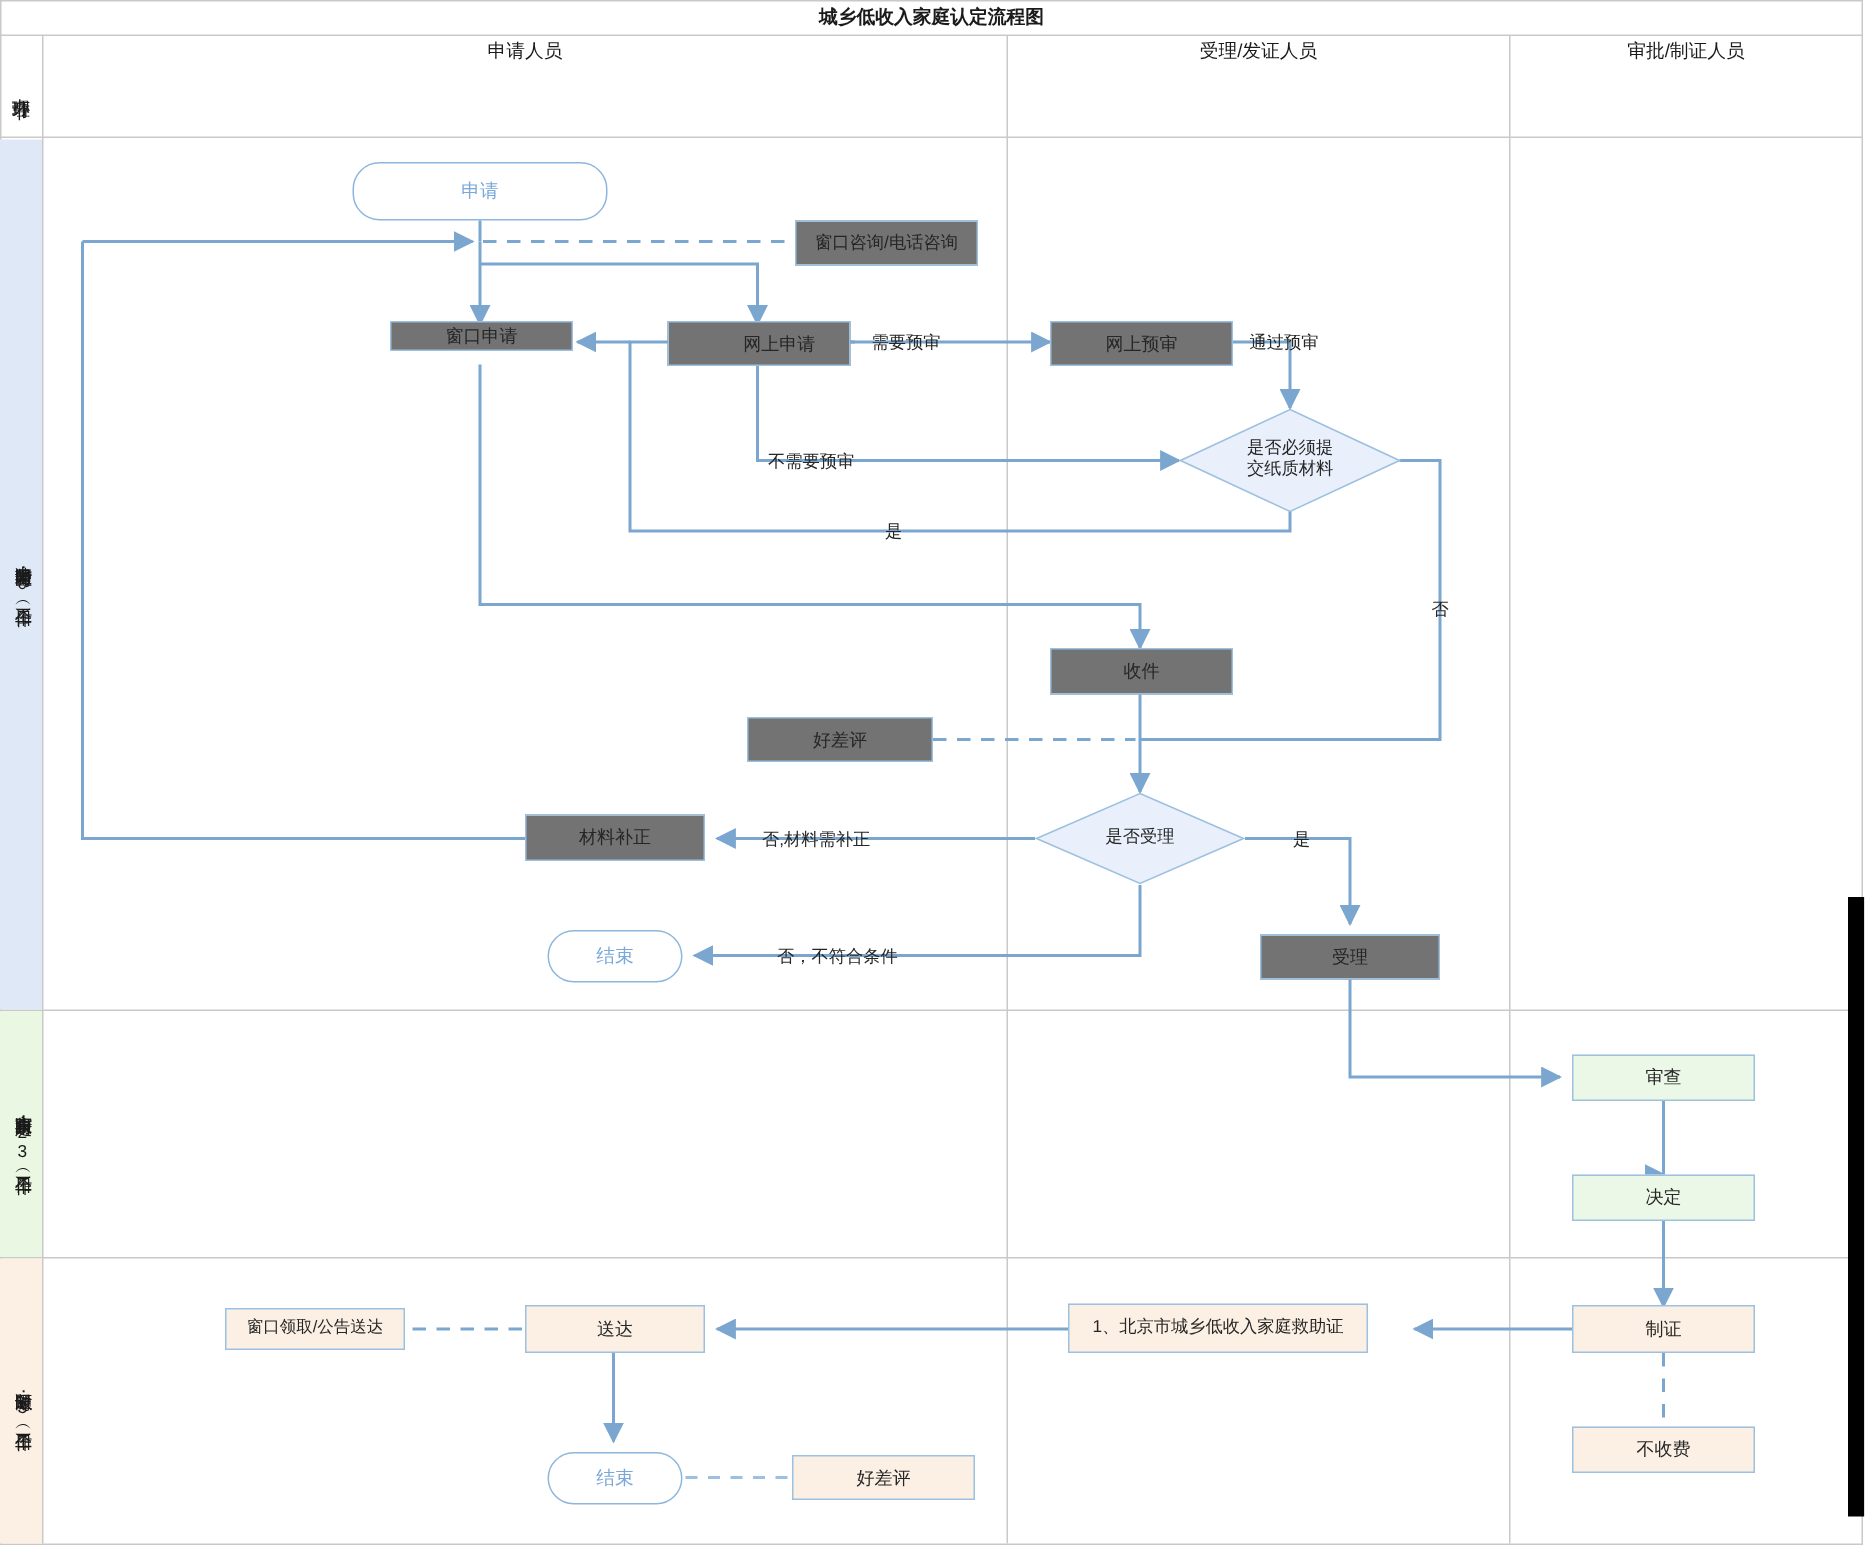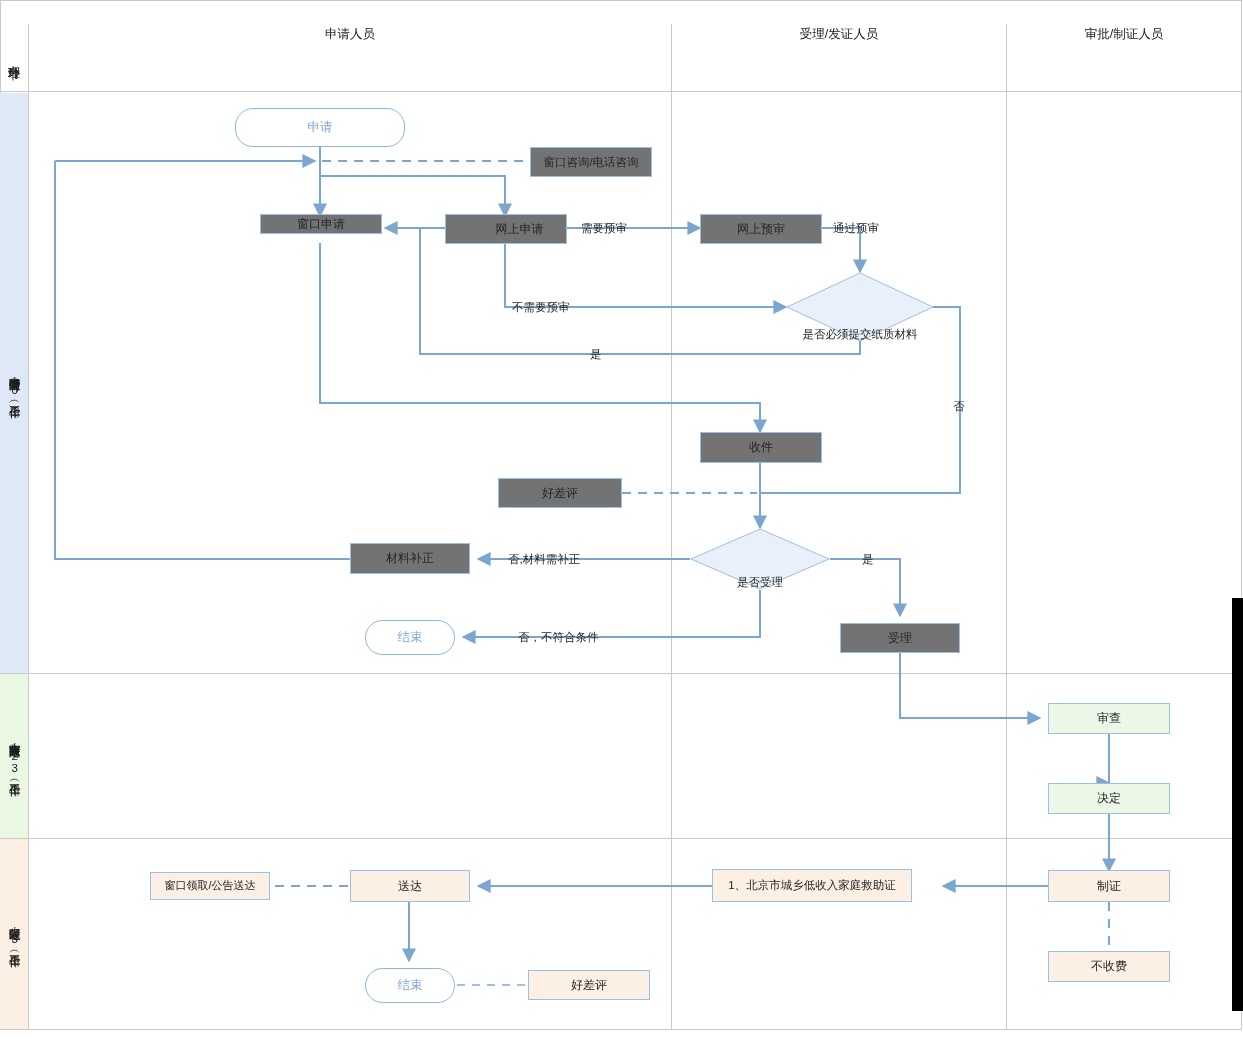--- a/index.html
+++ b/index.html
@@ -29,39 +29,40 @@
   
   .node{position:absolute;box-sizing:border-box;display:flex;align-items:center;justify-content:center;
         text-align:center;font-size:12px;line-height:1.25;color:#262626;border:1px solid #9cc0e0;}
   .n-blue{background:#737373;}
   .n-green{background:#ecf8e7;}
   .n-orange{background:#fcf0e4;}
   .term{border-radius:18px;border:1px solid #8cb6dd;background:#ffffff;color:#7aa8da;font-size:12.5px;}
   .diamond{position:absolute;box-sizing:border-box;}
   .diamond svg{position:absolute;left:0;top:0;}
   .diamond .dlabel{position:absolute;left:0;top:0;width:100%;height:100%;
-                   display:flex;align-items:flex-end;justify-content:center;
+                   display:flex;align-items:center;justify-content:center;flex-direction:column;
                    font-size:11.5px;line-height:1.2;color:#262626;text-align:center;}
 
   
   .edges{position:absolute;left:0;top:0;width:1243px;height:1039px;pointer-events:none;}
 
   .elabel{position:absolute;font-size:11.5px;color:#262626;white-space:nowrap;background:transparent;}
   .elabel.vert{writing-mode:vertical-rl;text-orientation:upright;}
 
   
   .scrollstrip{position:absolute;right:0;width:11px;background:#000;}
 </style>
 </head>
 <body>
 
 <div id="root">
 
   <div class="frame"></div>
 
+  <div class="titlebar">城乡低收入家庭认定流程图</div>
 
   <div class="hdr-row"></div>
   <div class="col0-hdr">
     <span class="vtext">办理环节</span>
   </div>
   <div class="hdr-cell" style="left:29px;width:642px;">申请人员</div>
   <div class="hdr-cell" style="left:672px;width:334px;">受理/发证人员</div>
   <div class="hdr-cell" style="left:1007px;width:234px;">审批/制证人员</div>
 
   <div class="vsplit" style="left:28px;height:1005px;"></div>

